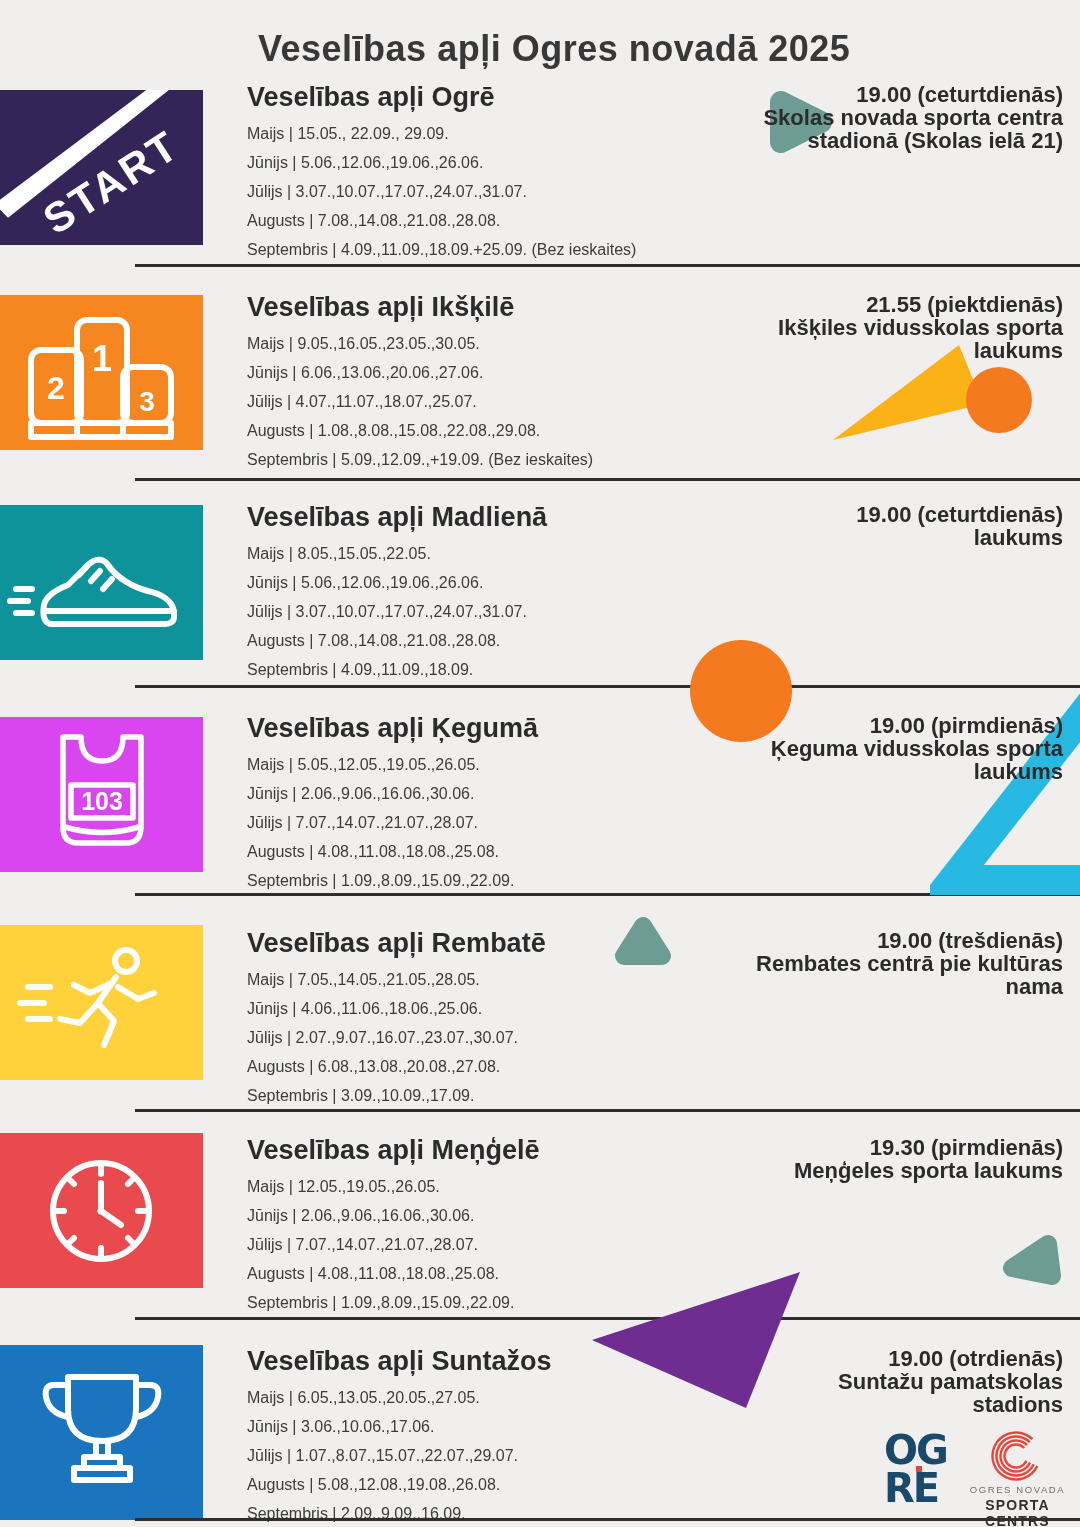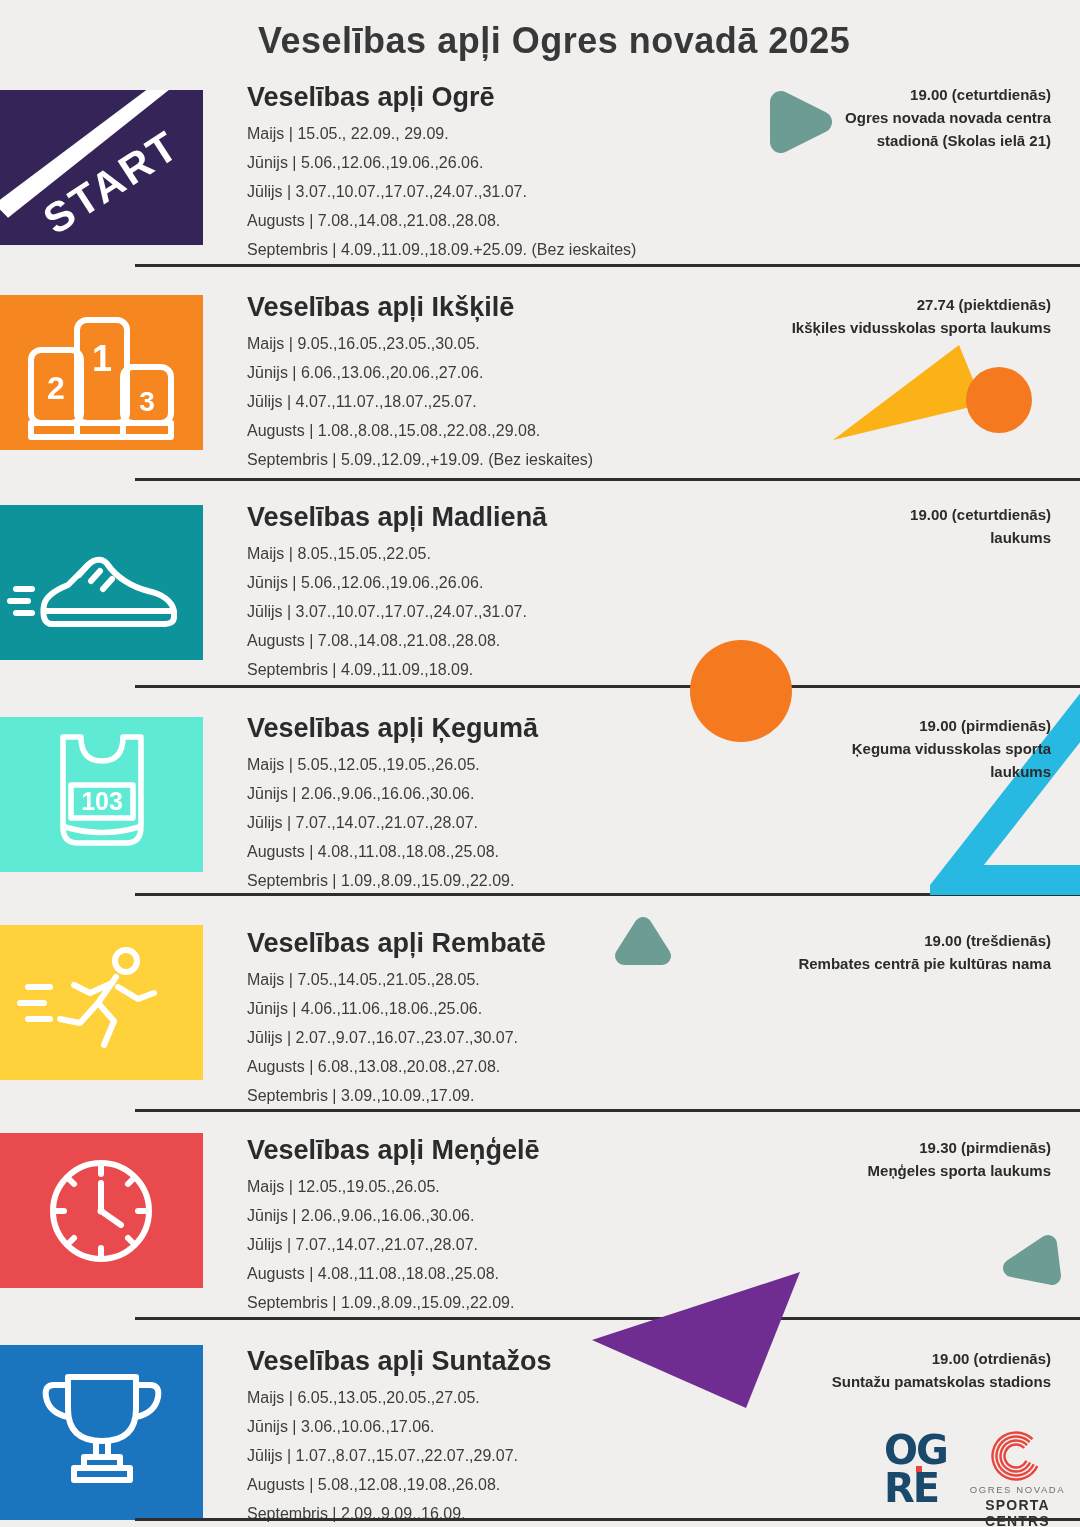--- a/index.html
+++ b/index.html
@@ -5,35 +5,35 @@
   * { margin:0; padding:0; box-sizing:border-box; }
   html,body { width:1080px; height:1527px; }
   body {
     position:relative;
     overflow:hidden;
     background:#F0EFED;
     font-family:"Liberation Sans", sans-serif;
     color:#2E2E2E;
   }
   .page-title {
-    position:absolute; left:258px; top:20px;
+    position:absolute; left:258px; top:28px;
     font-size:36px; font-weight:800; color:#383838; letter-spacing:0.5px;
   }
   .section { position:absolute; left:0; right:0; height:0; overflow:visible; }
   .icon-block {
     position:absolute; left:0; width:203px; height:155px;
   }
   .icon-block svg { width:100%; height:100%; display:block; }
   .content { position:absolute; left:247px; top:0; width:580px; }
   .sec-title { font-size:27px; font-weight:800; color:#2B2B2B; margin:0 0 6px 0; }
   .dates { list-style:none; }
   .dates li { font-size:16px; line-height:29px; color:#3C3C3C; }
   .meta {
-    position:absolute; right:29px; top:1px; width:310px;
-    text-align:right; font-weight:700; font-size:15px; line-height:23px; color:#2B2B2B;
+    position:absolute; right:17px; top:1px; width:310px;
+    text-align:right; font-weight:700; font-size:22px; line-height:23px; color:#2B2B2B;
     z-index:5;
   }
   .divider { position:absolute; left:135px; width:945px; height:3px; z-index:1; }
   .deco { position:absolute; z-index:3; }
   .deco.circle { border-radius:50%; }
   .logo-label { position:absolute; left:960px; top:1484px; width:115px; text-align:center; z-index:4; }
   .logo-label .l1 { font-size:9.5px; letter-spacing:1.6px; color:#6F6F6F; }
   .logo-label .l2 { font-size:14px; font-weight:700; letter-spacing:1.2px; color:#303030; margin-top:2px; }
   svg text { font-family:"Liberation Sans", sans-serif; }
   .ogre-logo-svg text { font-family:"DejaVu Sans", sans-serif; }
@@ -65,21 +65,21 @@
     <ul class="dates">
       <li>Maijs | 15.05., 22.09., 29.09.</li>
       <li>Jūnijs | 5.06.,12.06.,19.06.,26.06.</li>
       <li>Jūlijs | 3.07.,10.07.,17.07.,24.07.,31.07.</li>
       <li>Augusts | 7.08.,14.08.,21.08.,28.08.</li>
       <li>Septembris | 4.09.,11.09.,18.09.+25.09. (Bez ieskaites)</li>
     </ul>
   </div>
   <div class="meta">
     <div>19.00 (ceturtdienās)</div>
-    <div>Ogres novada novada centra</div>
+    <div>Skolas novada sporta centra</div>
     <div>stadionā (Skolas ielā 21)</div>
   </div>
 </section>
 
 <section class="section" style="top:292px">
   <div class="icon-block" style="top: 3px; background-color: rgb(246, 134, 31);">
     <svg viewBox="0 0 203 155" fill="none" stroke="#fff" stroke-width="6" stroke-linejoin="round">
       <rect x="77" y="25" width="50" height="103" rx="10"></rect>
       <rect x="31" y="55" width="50" height="73" rx="10"></rect>
       <rect x="123" y="72" width="48" height="56" rx="10"></rect>
@@ -95,21 +95,21 @@
     <h2 class="sec-title">Veselības apļi Ikšķilē</h2>
     <ul class="dates">
       <li>Maijs | 9.05.,16.05.,23.05.,30.05.</li>
       <li>Jūnijs | 6.06.,13.06.,20.06.,27.06.</li>
       <li>Jūlijs | 4.07.,11.07.,18.07.,25.07.</li>
       <li>Augusts | 1.08.,8.08.,15.08.,22.08.,29.08.</li>
       <li>Septembris | 5.09.,12.09.,+19.09. (Bez ieskaites)</li>
     </ul>
   </div>
   <div class="meta">
-    <div>27.74 (piektdienās)</div>
+    <div>21.55 (piektdienās)</div>
     <div>Ikšķiles vidusskolas sporta laukums</div>
   </div>
 </section>
 
 <section class="section" style="top:502px">
   <div class="icon-block" style="top: 3px; background-color: rgb(14, 147, 155);">
     <svg viewBox="0 0 203 155" fill="none" stroke="#fff" stroke-width="6" stroke-linecap="round" stroke-linejoin="round">
       <path d="M44,100 C46,90 58,84 68,80 L88,60 C96,52 104,54 108,60 C116,72 132,82 148,86 C162,89 172,96 174,106 L174,112 C174,117 170,119 165,119 L52,119 C45,119 42,112 44,100 Z"></path>
       <path d="M88,60 L79,70"></path>
       <path d="M100,66 L91,76"></path>
@@ -130,21 +130,21 @@
       <li>Septembris | 4.09.,11.09.,18.09.</li>
     </ul>
   </div>
   <div class="meta">
     <div>19.00 (ceturtdienās)</div>
     <div>laukums</div>
   </div>
 </section>
 
 <section class="section" style="top:713px">
-  <div class="icon-block" style="top: 4px; background-color: #5eead4;">
+  <div class="icon-block" style="top: 4px; background-color: #d946ef;">
     <svg viewBox="0 0 203 155" fill="none" stroke="#fff" stroke-width="5.5" stroke-linejoin="round" stroke-linecap="round">
       <path d="M63,20 L63,110 Q63,126 78,126 L126,126 Q141,126 141,110 L141,20 L123,20 Q123,44 102,44 Q81,44 81,20 Z"></path>
       <path d="M65,110 Q102,121 139,110"></path>
       <rect x="71" y="68" width="62" height="33"></rect>
       <text x="102" y="93" text-anchor="middle" fill="#fff" stroke="none" font-size="25" font-weight="bold">103</text>
     </svg>
   </div>
   <div class="content">
     <h2 class="sec-title">Veselības apļi Ķegumā</h2>
     <ul class="dates">

